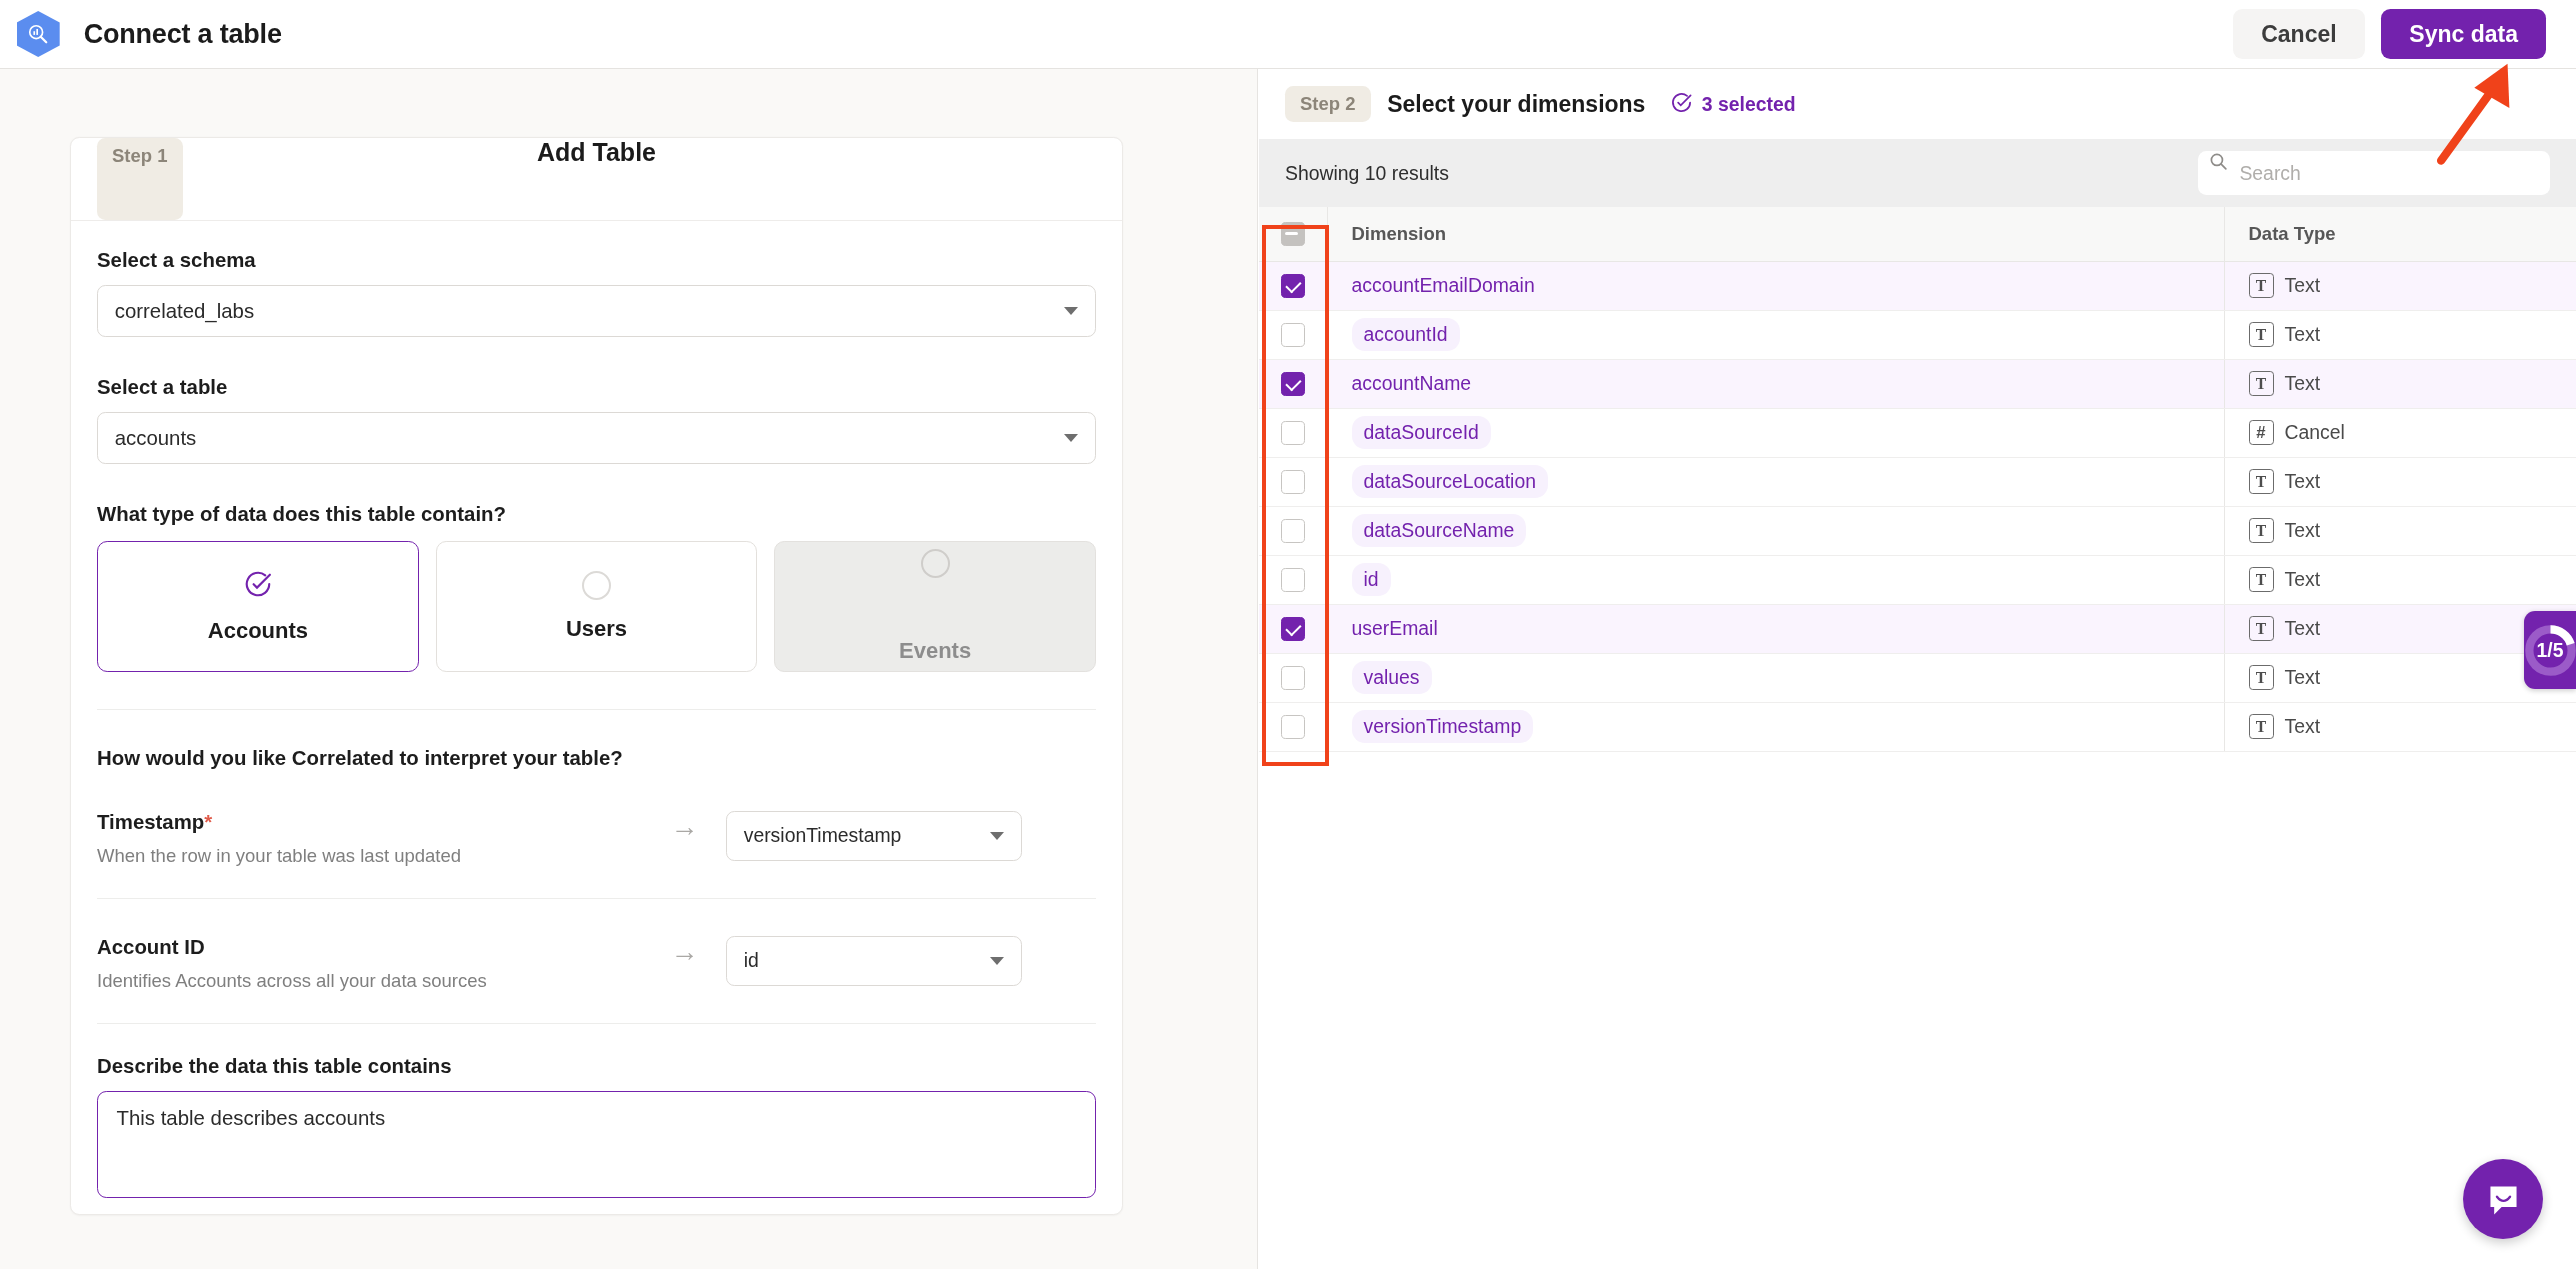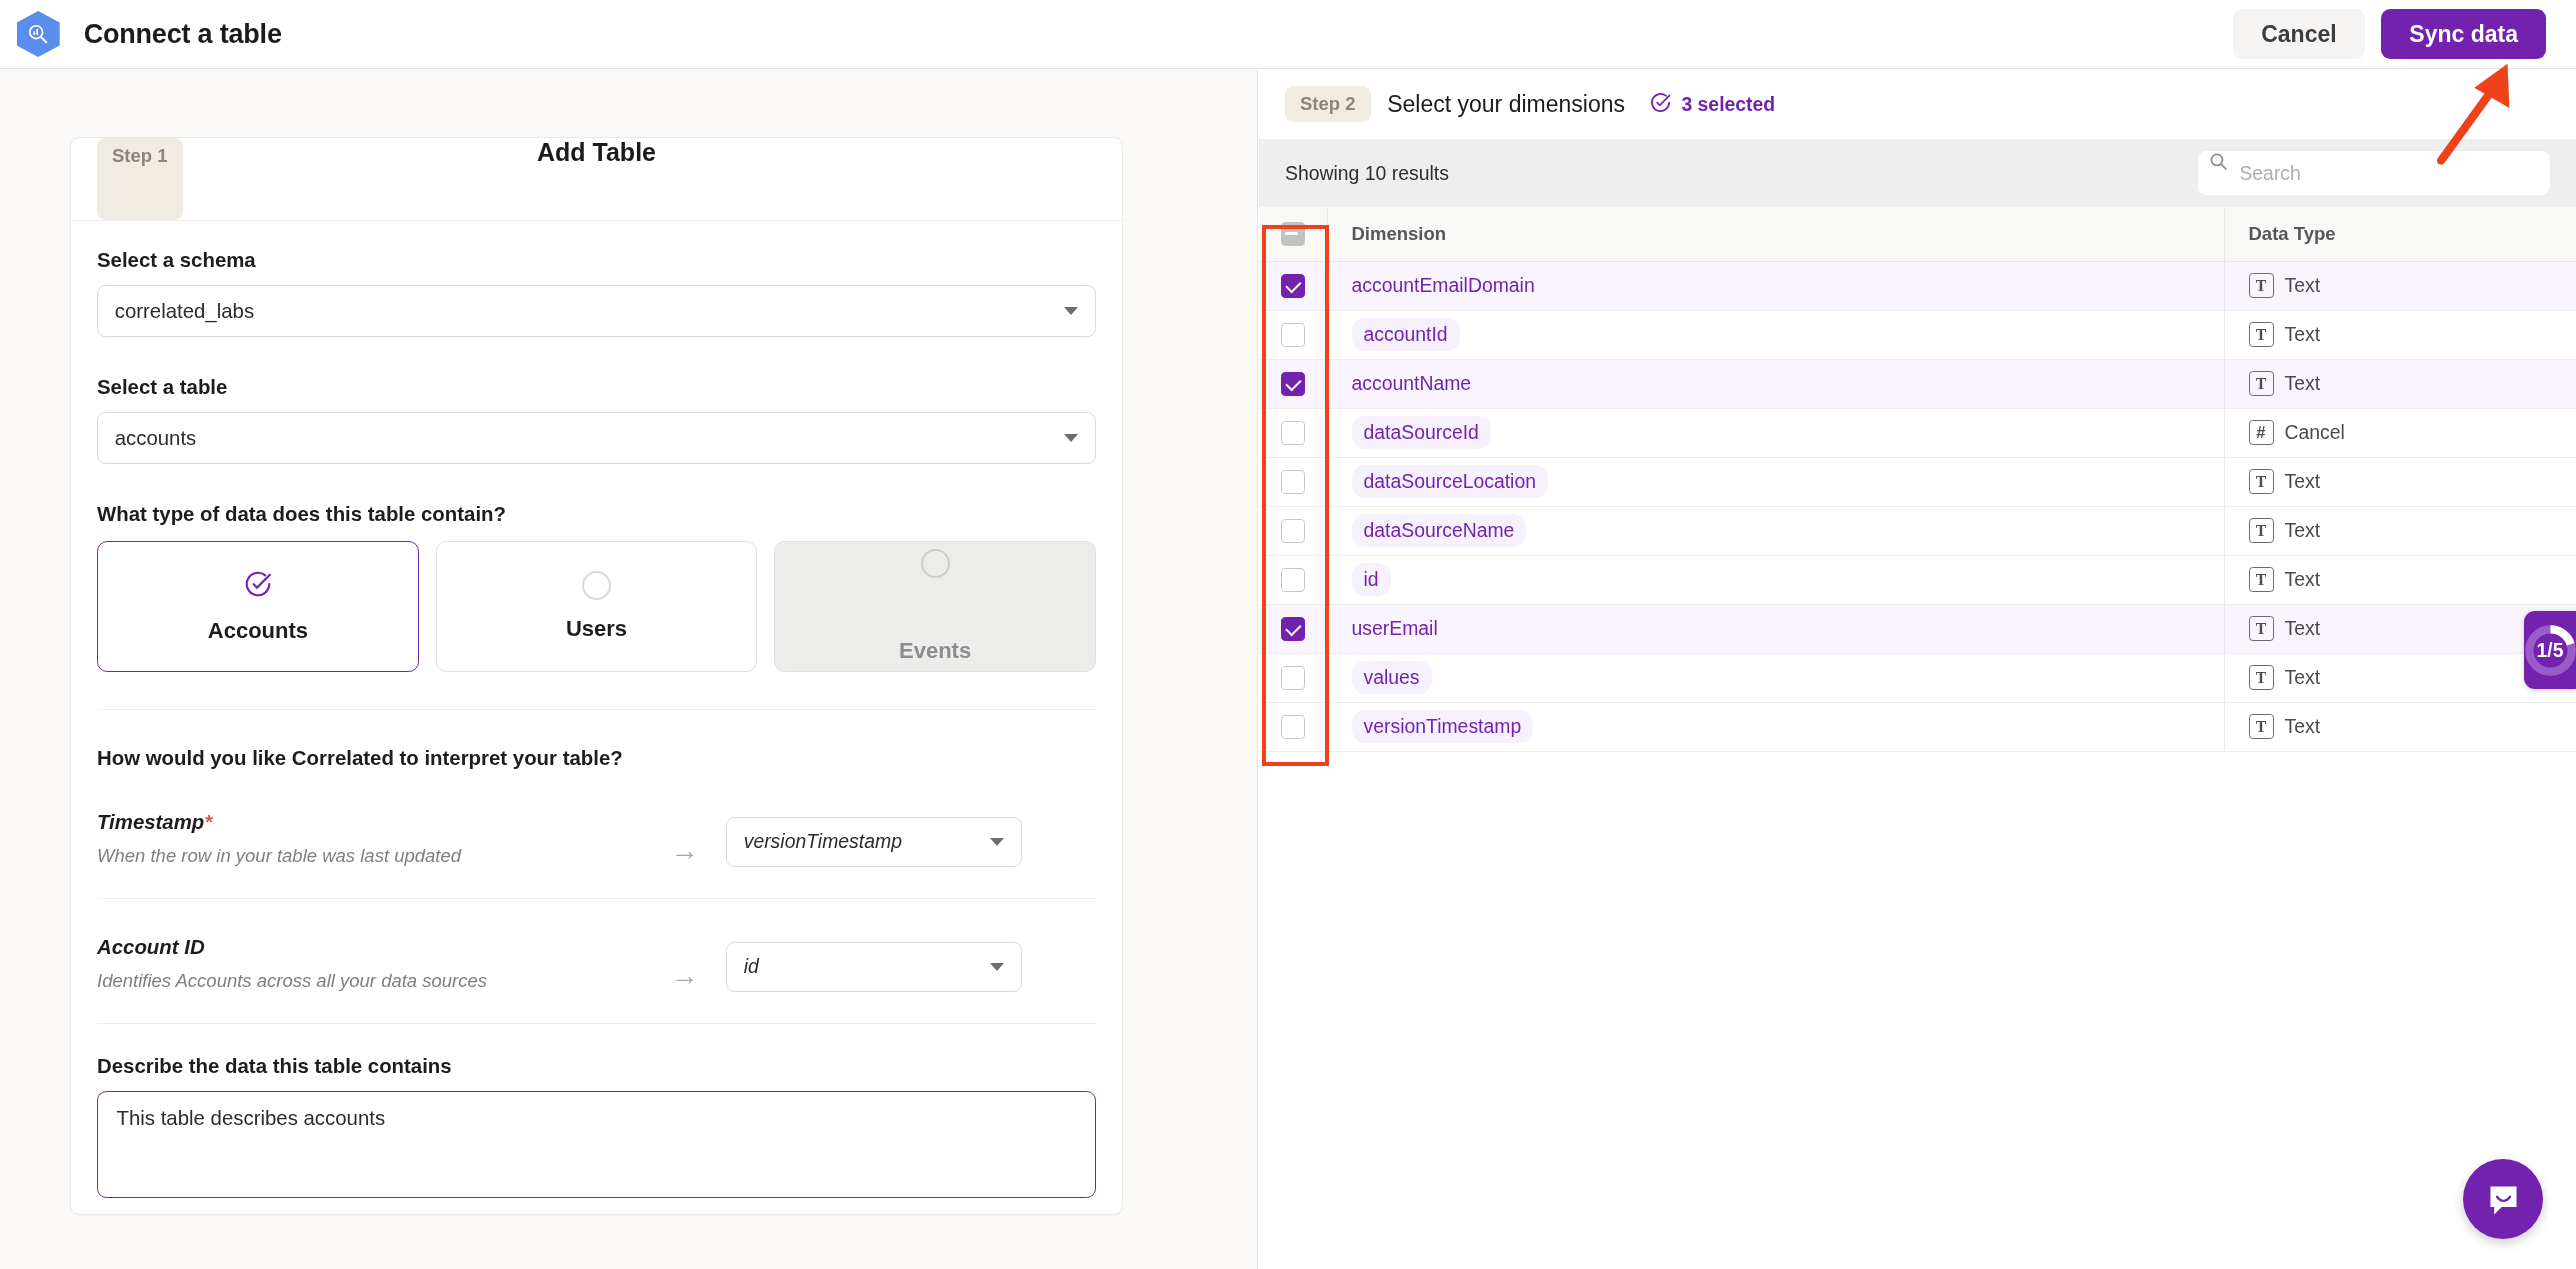--- a/index.html
+++ b/index.html
@@ -138,21 +138,21 @@
   .type-card.disabled .type-card-label { color: #8d8d8d; margin-top: 44px; }
   .ring { width: 29px; height: 29px; border-radius: 50%; border: 2.3px solid #dcdad7; }
   .type-card.disabled .ring { border-color: #cfcdca; }
 
   .hr { height: 0.9px; background: #ededeb; margin: 0 0 37px 0; }
 
   .interp-title {
     font-size: 20.4px; font-weight: 700; color: #1d1d1d;
     margin-bottom: 41px;
   }
-  .map-row { display: flex; align-items: flex-end; margin-bottom: 24px; font-style: italic; }
+  .map-row { display: flex; align-items: flex-start; margin-bottom: 24px; }
   .map-left { width: 546px; }
   .map-name { font-size: 20.4px; font-weight: 700; color: #1d1d1d; }
   .req { color: #e05b4a; font-weight: 700; }
   .map-sub { font-size: 18.5px; color: #7f7f7f; margin-top: 11px; }
   .map-arrow { width: 83px; text-align: center; color: #aaa8a5; font-size: 28px; }
   .map-select {
     position: relative; width: 296px; height: 50px;
     border: 0.9px solid #dcd9d5; border-radius: 8.3px; background: #fff;
     display: flex; align-items: center; padding: 0 16.7px;
     font-size: 19.4px; color: #2b2b2b; cursor: pointer;
@@ -169,21 +169,21 @@
 
   
   .rp-head {
     height: 70px; display: flex; align-items: center; padding-left: 26px; gap: 16.7px;
     background: #ffffff;
   }
   .rp-step {
     background: #f0ece4; color: #8c8579;
     font-size: 18.5px; font-weight: 600; padding: 7.4px 15px; border-radius: 8.3px;
   }
-  .rp-title { font-size: 23px; font-weight: 400; color: #1b1b1b; }
+  .rp-title { font-size: 23px; font-weight: 700; color: #1b1b1b; }
   .rp-sel { display: flex; align-items: center; gap: 9.3px; margin-left: 7.4px; }
   .rp-sel-text { font-size: 19.4px; font-weight: 600; color: #7322ad; }
 
   .rp-toolbar {
     height: 68px; background: #eeeeee;
     display: flex; align-items: center;
     padding: 0 26px;
   }
   .rp-count { font-size: 19.4px; color: #2e2e2e; }
   .search-wrap {

